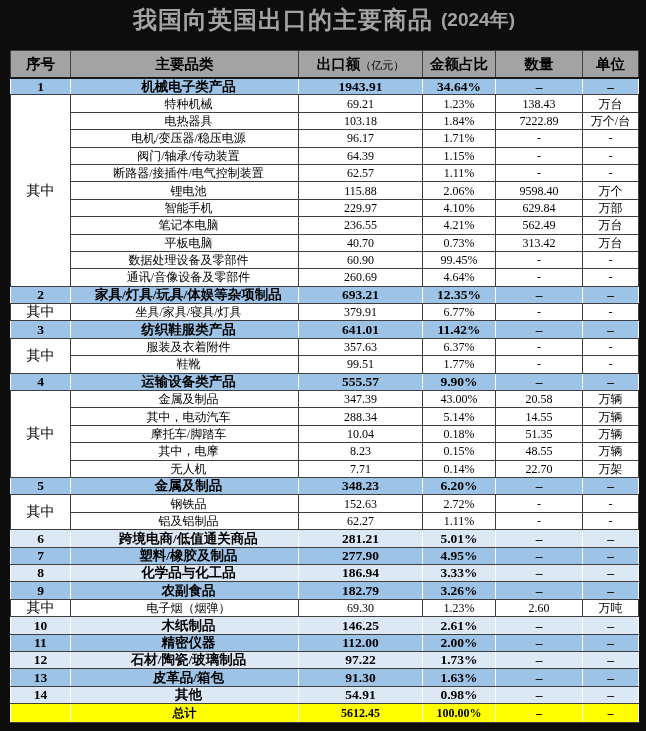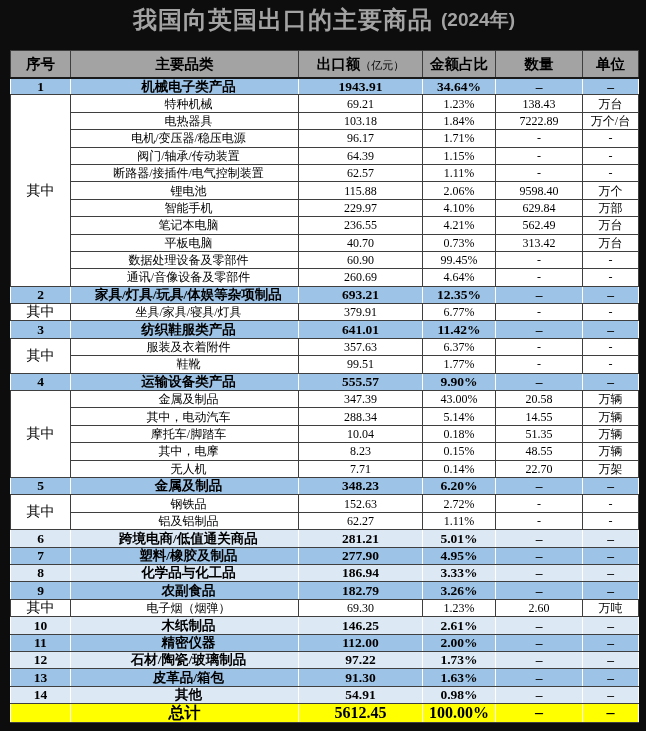--- a/index.html
+++ b/index.html
@@ -65,21 +65,21 @@
   .row-section td {
     font-size:13.5px; font-weight:bold;
     border-left-color:transparent; border-right-color:transparent;
   }
   .shade-blue td  { background:#9dc3e6; }
   .shade-light td { background:#dce9f5; }
 
   .row-total { height:18.5px; }
   .row-total td {
     background:#ffff00;
-    font-size:16px; font-weight:bold;
+    font-size:12px; font-weight:bold;
     border-left-color:transparent; border-right-color:transparent;
   }
   .row-total td.cat { text-align:center; padding-left:0; }
 </style>
 </head>
 <body>
 
 <div class="frame">
   <div class="titlebar">
     <span class="t-main">我国向英国出口的主要商品</span>

